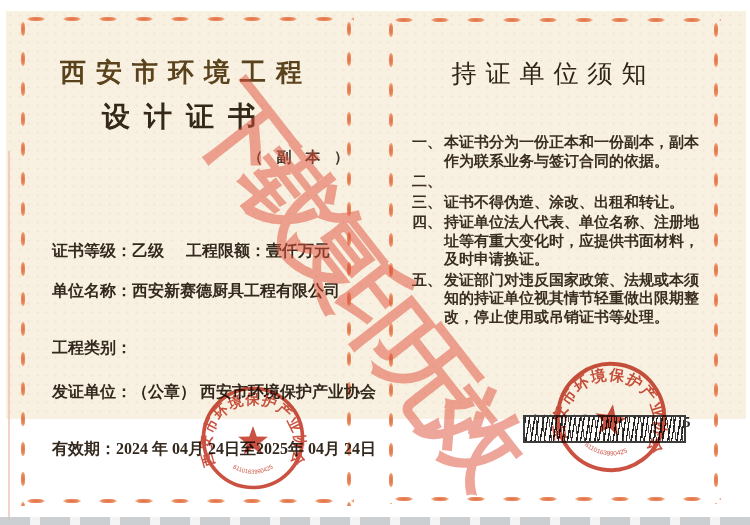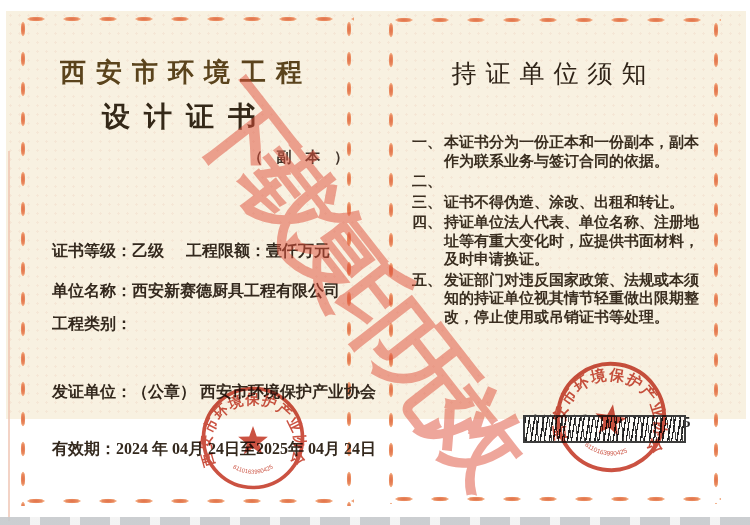--- a/index.html
+++ b/index.html
@@ -38,21 +38,21 @@
     font-size:28px; font-weight:bold; letter-spacing:14px; color:#342818; white-space:nowrap; }
   .subtitle { position:absolute; top:134px; left:0; width:100%; text-align:right;
     font-size:15px; letter-spacing:5px; color:#40332a; font-weight:bold; }
 
   .row { position:absolute; left:34px; font-size:16px; font-weight:bold;
     color:#33281d; white-space:nowrap; }
   .row .sep { display:inline-block; width:22px; }
   .row-certno   { top:179px; }
   .row-grade    { top:227px; }
   .row-company  { top:267px; }
-  .row-category { top:300px; white-space:normal; display:flex; }
+  .row-category { top:324px; white-space:normal; display:flex; }
   .row-category .lbl { flex:0 0 auto; }
   .row-category .val { width:232px; font-size:14.8px; line-height:20px; }
   .row-issuer   { top:368px; }
   .row-validity { top:425px; }
 
   .ntitle { position:absolute; top:42px; left:0; width:100%; text-align:center;
     font-size:25px; font-weight:normal; letter-spacing:9px; color:#2f2317; white-space:nowrap; }
   .notice-items { position:absolute; top:118px; left:26px; width:296px; }
   .nitem { display:flex; margin-bottom:2px; font-size:15px; line-height:18.5px;
     font-weight:600; color:#3a2e20; }

